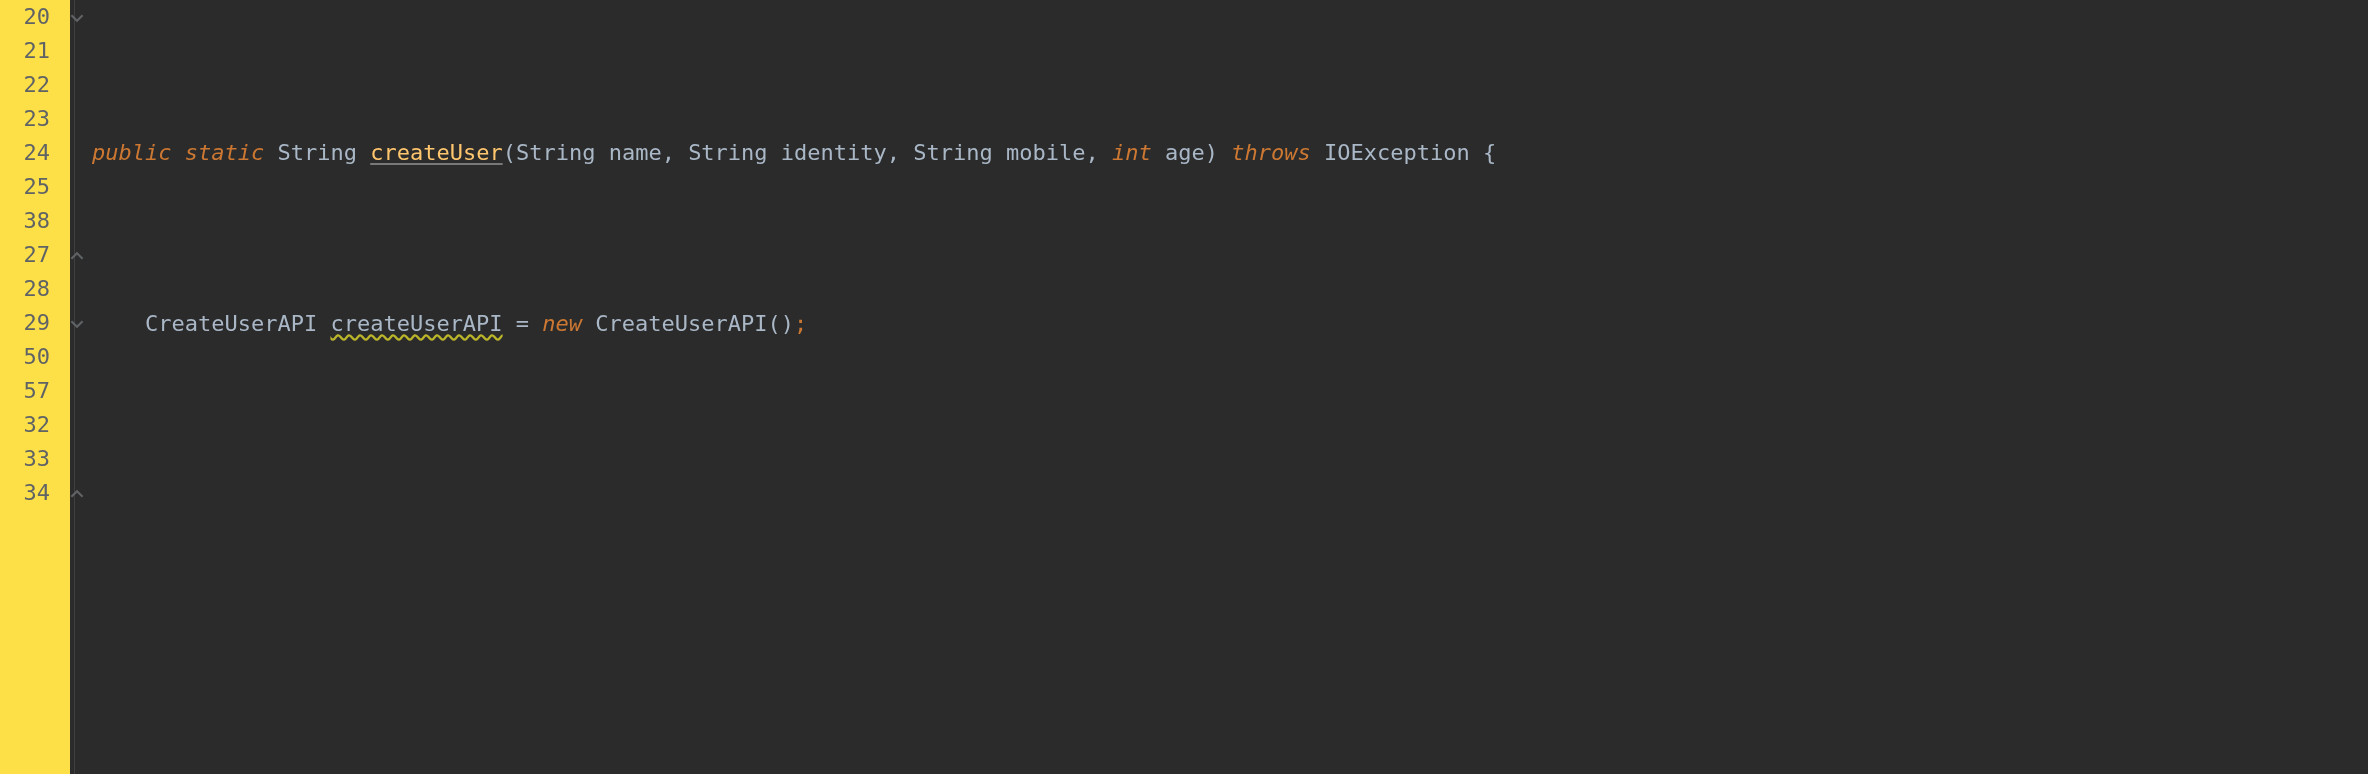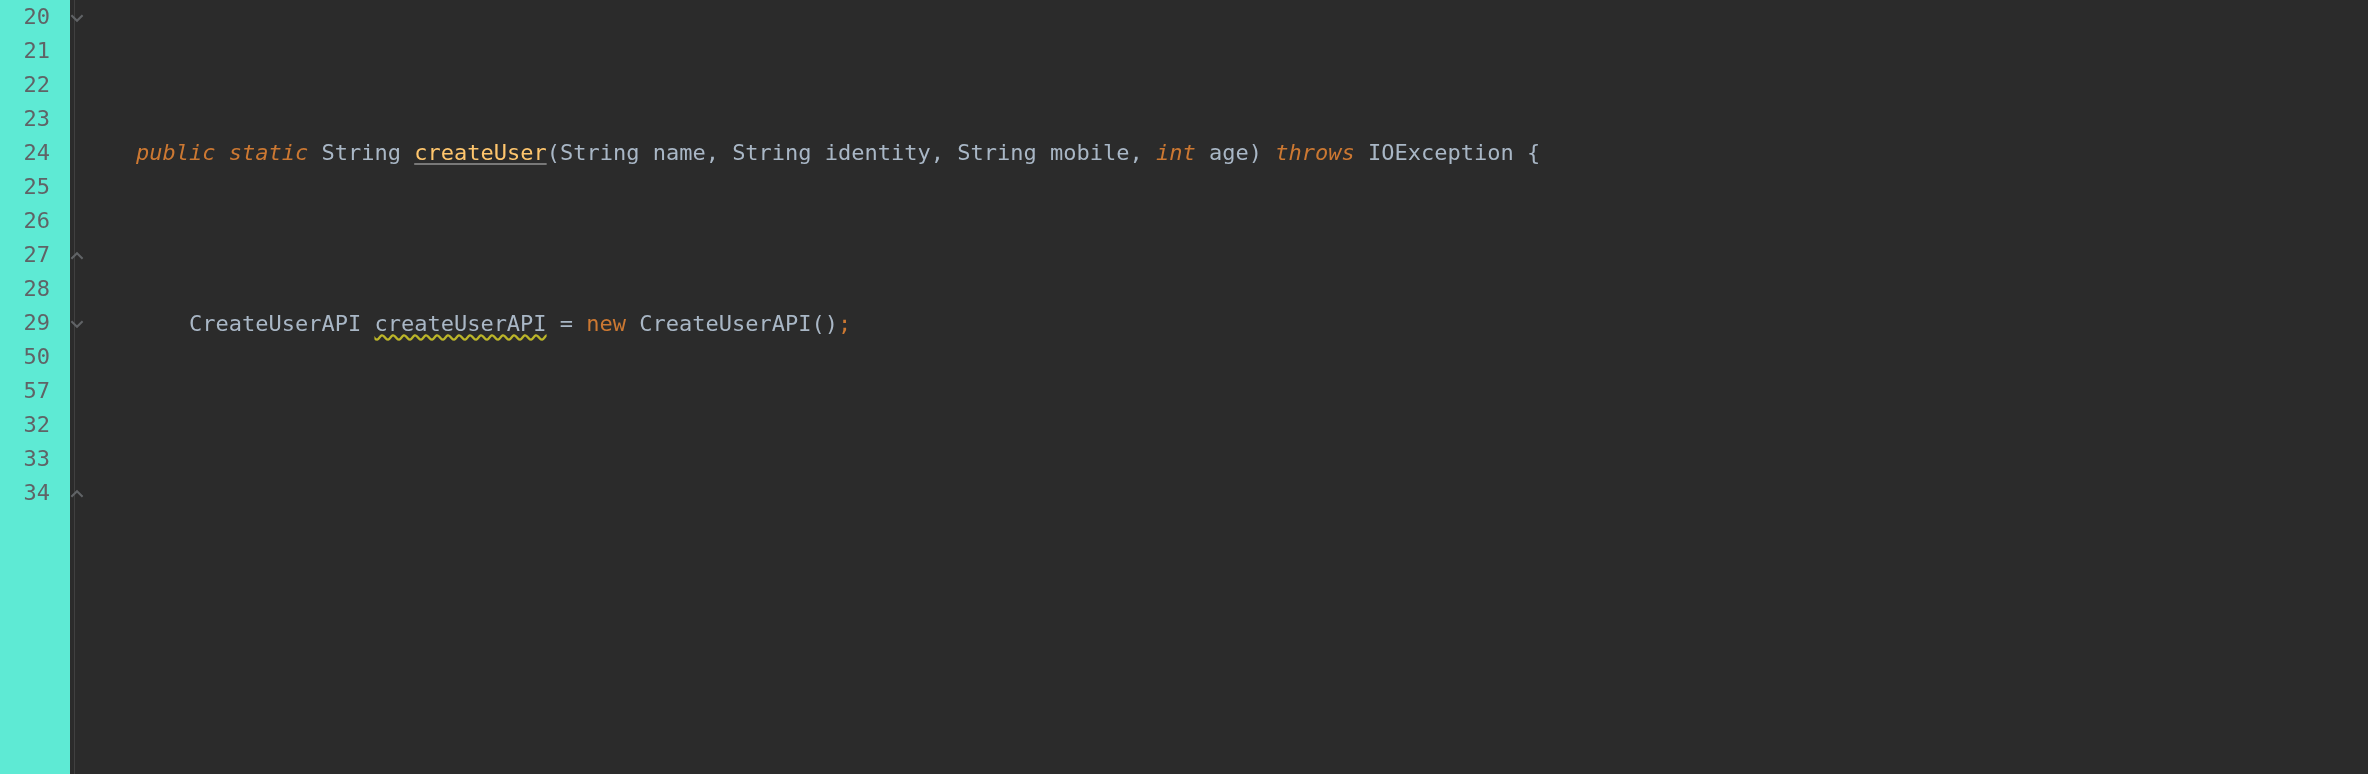--- a/index.html
+++ b/index.html
@@ -16,21 +16,21 @@
     overflow: hidden;
     width: 2368px;
     height: 774px;
   }
   .editor {
     display: flex;
     height: 100%;
   }
   .gutter {
     width: 70px;
-    background: #5eead4;
+    background: #fde047;
     color: #606366;
     text-align: right;
     padding-right: 20px;
     user-select: none;
     flex-shrink: 0;
   }
   .gutter-line {
     height: 34px;
     line-height: 34px;
     position: relative;
@@ -53,42 +53,41 @@
     left: 4px;
     top: 0;
     bottom: 0;
     width: 1px;
     background: #404040;
   }
   .code {
     flex: 1;
     white-space: pre;
     padding-left: 2px;
-    margin-left: 44px;
   }
   .code-line {
     height: 34px;
     line-height: 34px;
     position: relative;
   }
   .code-line > span {
     white-space: pre;
   }
 
   
   .kw { color: #cc7832; font-style: italic; }
   .type { color: #a9b7c6; }
   .method-decl { color: #ffc66d; }
   .method-call { color: #ffc66d; }
   .ident { color: #a9b7c6; }
   .punc { color: #a9b7c6; }
   .paren { color: #a9b7c6; }
   .brace { color: #a9b7c6; }
   .semi { color: #cc7832; }
-  .new { color: #cc7832; }
+  .new { color: #cc7832; font-style: italic; }
 
   
   .wavy-yellow {
     text-decoration: underline wavy #bbb529;
     text-decoration-skip-ink: none;
     text-underline-offset: 3px;
   }
   .uline-gray {
     text-decoration: underline solid #787878;
     text-underline-offset: 3px;
@@ -100,21 +99,21 @@
 
 <div class="editor">
 
   <div class="gutter">
     <div class="gutter-line">20</div>
     <div class="gutter-line">21</div>
     <div class="gutter-line">22</div>
     <div class="gutter-line">23</div>
     <div class="gutter-line">24</div>
     <div class="gutter-line">25</div>
-    <div class="gutter-line">26</div>
+    <div class="gutter-line">38</div>
     <div class="gutter-line">27</div>
     <div class="gutter-line">28</div>
     <div class="gutter-line">29</div>
     <div class="gutter-line">50</div>
     <div class="gutter-line">57</div>
     <div class="gutter-line">32</div>
     <div class="gutter-line">33</div>
     <div class="gutter-line">34</div>
   </div>
 

